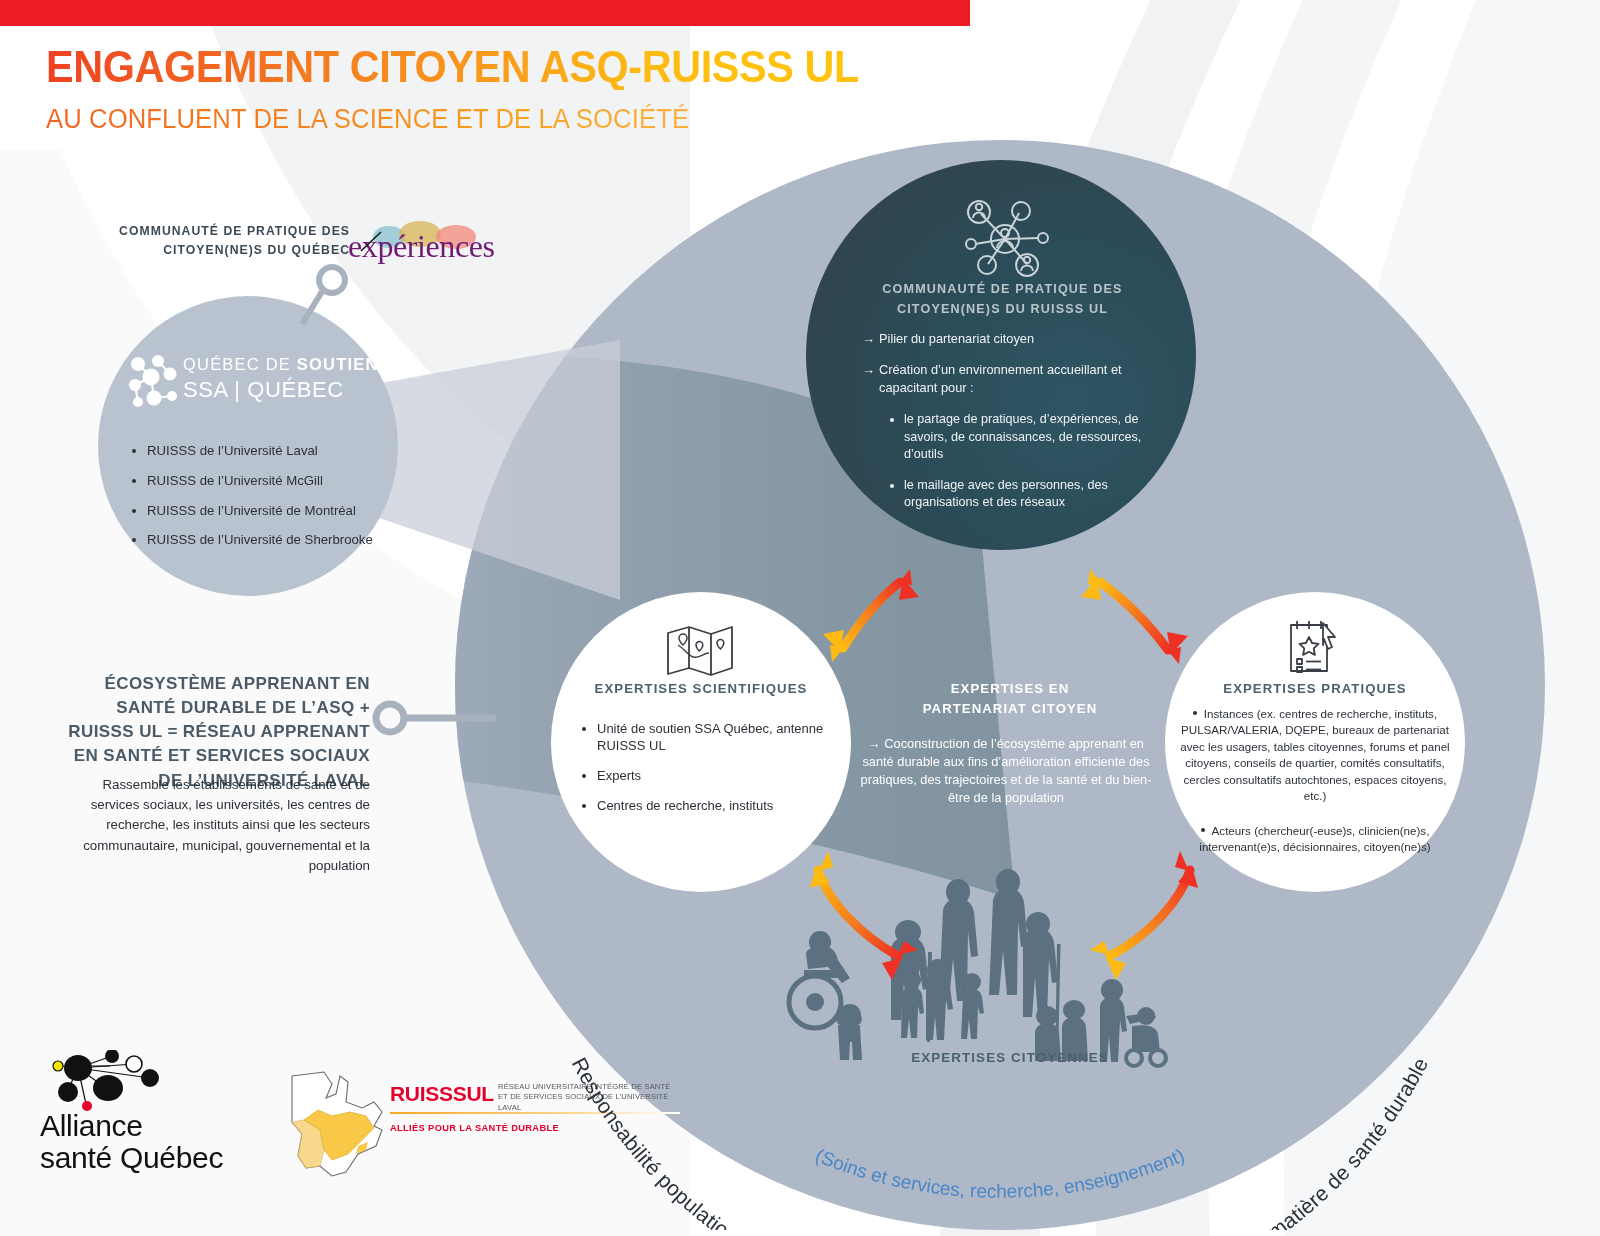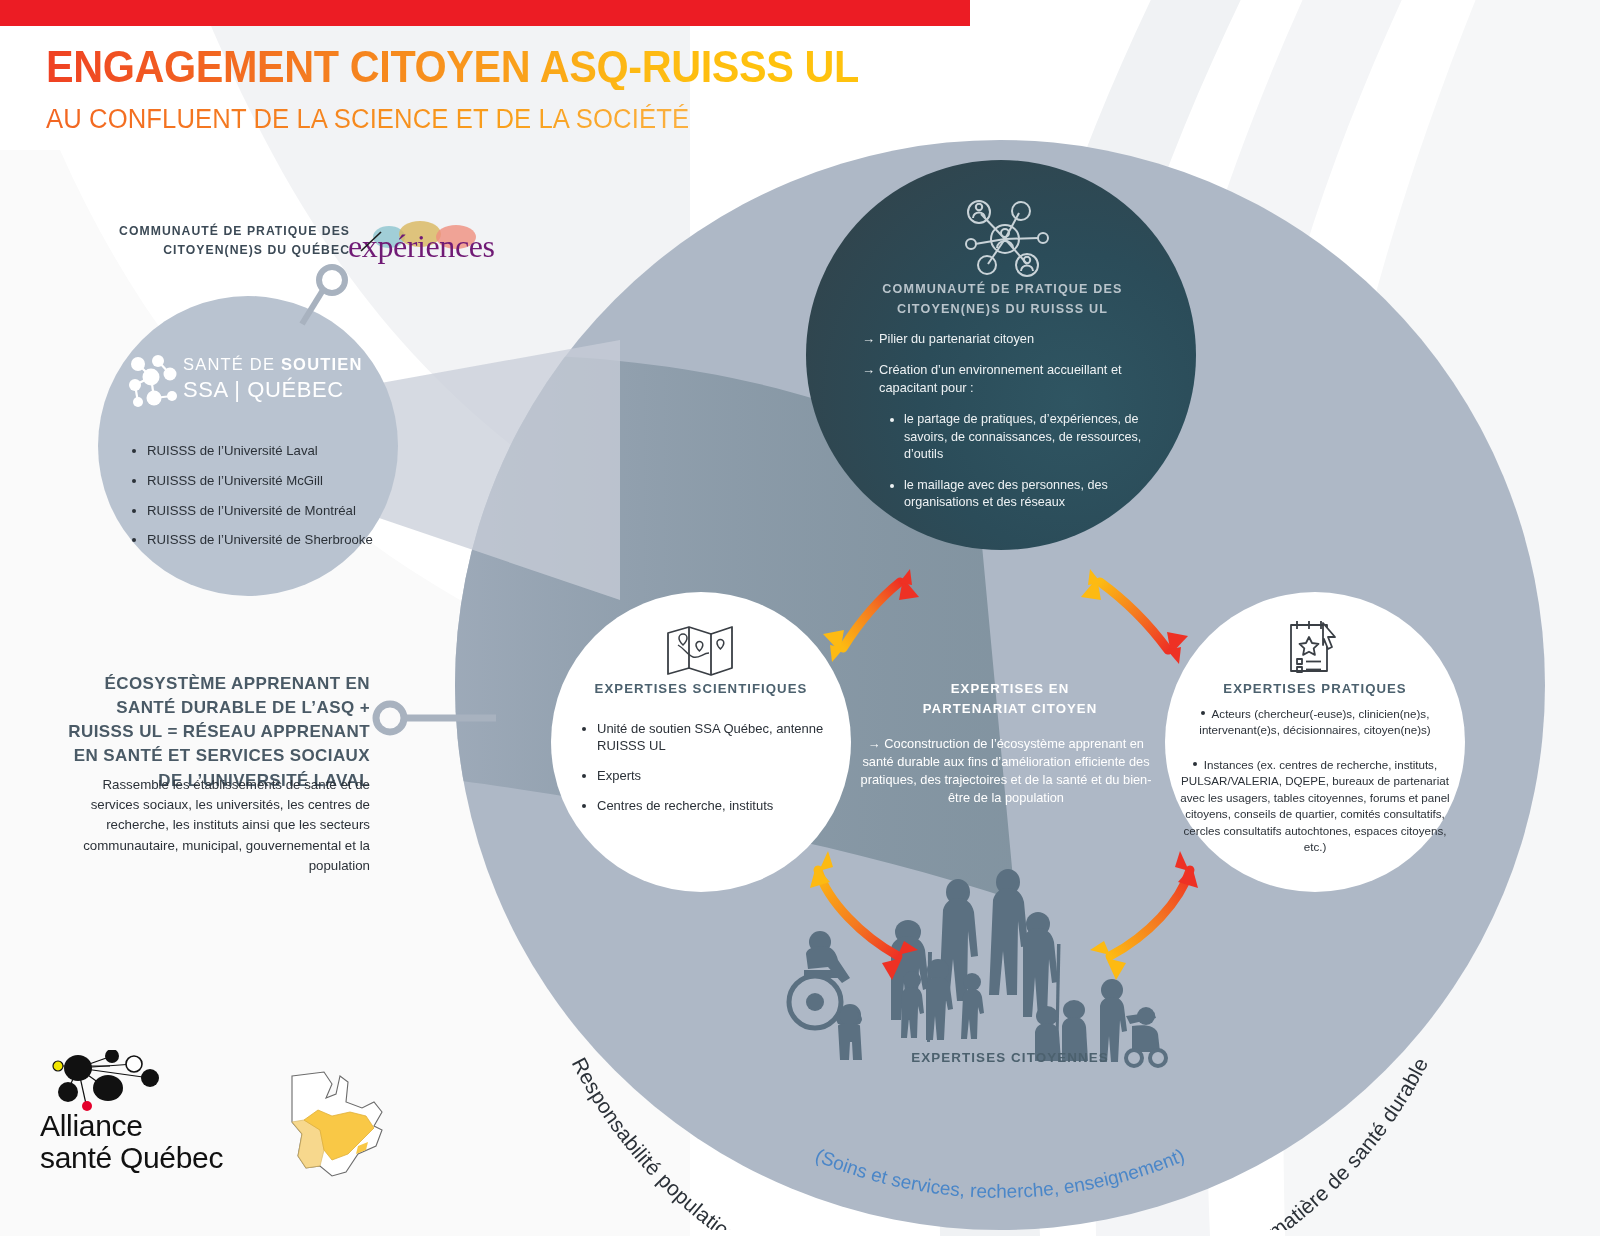--- a/index.html
+++ b/index.html
@@ -328,21 +328,21 @@
     <g stroke="#ffffff" stroke-width="2.2" fill="none">
       <line x1="14" y1="12" x2="27" y2="25"></line>
         <line x1="34" y1="9" x2="46" y2="22"></line>
       <line x1="27" y1="25" x2="11" y2="33"></line>
         <line x1="27" y1="25" x2="30" y2="46"></line>
       <line x1="30" y1="46" x2="48" y2="44"></line>
         <line x1="11" y1="33" x2="14" y2="50"></line>
     </g>
   </svg>
   <div class="ssa-logo">
-    <div class="txt1"><span>SANTÉ DE </span><b>SOUTIEN</b></div>
+    <div class="txt1"><span>QUÉBEC DE </span><b>SOUTIEN</b></div>
     <div class="txt2">SSA | QUÉBEC</div>
   </div>
 
   <ul class="ssa-list">
     <li>RUISSS de l’Université Laval</li>
     <li>RUISSS de l’Université McGill</li>
     <li>RUISSS de l’Université de Montréal</li>
     <li>RUISSS de l’Université de Sherbrooke</li>
   </ul>
 
@@ -387,24 +387,24 @@
   <div class="c-title sci-title">EXPERTISES SCIENTIFIQUES</div>
   <ul class="sci-list">
     <li>Unité de soutien SSA Québec, antenne RUISSS UL</li>
     <li>Experts</li>
     <li>Centres de recherche, instituts</li>
   </ul>
 
   <div class="c-title prat-title">EXPERTISES PRATIQUES</div>
   <div class="prat-list">
     <div class="bullet-blk">
-      <span class="dot"></span><span>Acteurs (chercheur(-euse)s, clinicien(ne)s, intervenant(e)s, décisionnaires, citoyen(ne)s)</span>
+      <span class="dot"></span><span>Instances (ex. centres de recherche, instituts, PULSAR/VALERIA, DQEPE, bureaux de partenariat avec les usagers, tables citoyennes, forums et panel citoyens, conseils de quartier, comités consultatifs, cercles consultatifs autochtones, espaces citoyens, etc.)</span>
     </div>
     <div class="bullet-blk">
-      <span class="dot"></span><span>Instances (ex. centres de recherche, instituts, PULSAR/VALERIA, DQEPE, bureaux de partenariat avec les usagers, tables citoyennes, forums et panel citoyens, conseils de quartier, comités consultatifs, cercles consultatifs autochtones, espaces citoyens, etc.)</span>
+      <span class="dot"></span><span>Acteurs (chercheur(-euse)s, clinicien(ne)s, intervenant(e)s, décisionnaires, citoyen(ne)s)</span>
     </div>
   </div>
 
   <div class="ctr-title">
     <div>EXPERTISES EN</div>
     <div>PARTENARIAT CITOYEN</div>
   </div>
   <div class="ctr-body">
     <span>→&nbsp;</span><span>Coconstruction de l’écosystème apprenant en santé durable aux fins d’amélioration efficiente des pratiques, des trajectoires et de la santé et du bien-être de la population</span>
   </div>
@@ -583,14 +583,23 @@
     </div>
   </div>
 
   <svg class="qc-map" viewBox="0 0 132 112">
     <path d="M 30,8 L 62,4 L 70,16 L 64,30 L 74,26 L 78,8 L 86,14 L 84,34 L 100,40 L 112,34 L 120,44 L 112,58 L 120,62 L 114,78 L 96,86 L 84,104 L 70,108 L 58,98 L 44,100 L 36,88 L 40,66 L 30,54 Z" fill="#ffffff" stroke="#6b6b6b" stroke-width="1.1"></path>
     <path d="M 30,54 L 40,66 L 36,88 L 44,100 L 58,98 L 62,82 L 58,62 L 42,52 Z" fill="#F6D27A" opacity="0.85" stroke="#d8b45a" stroke-width="0.8"></path>
     <path d="M 42,52 L 58,62 L 62,82 L 70,92 L 86,86 L 100,72 L 112,60 L 104,48 L 88,44 L 70,48 L 56,42 Z" fill="#F9C846" stroke="#e0b03a" stroke-width="0.8"></path>
     <path d="M 96,78 L 106,74 L 104,82 L 94,86 Z" fill="#F9C846"></path>
   </svg>
 
+  <div class="ruisss-logo">
+    <div class="brand">RUISSSUL</div>
+    <div class="desc">
+      <div>RÉSEAU UNIVERSITAIRE INTÉGRÉ DE SANTÉ</div>
+      <div>ET DE SERVICES SOCIAUX DE L’UNIVERSITÉ LAVAL</div>
+    </div>
+    <div class="rule"></div>
+    <div class="tag">ALLIÉS POUR LA SANTÉ DURABLE</div>
+  </div>
 
 </div>
 
 </body></html>

